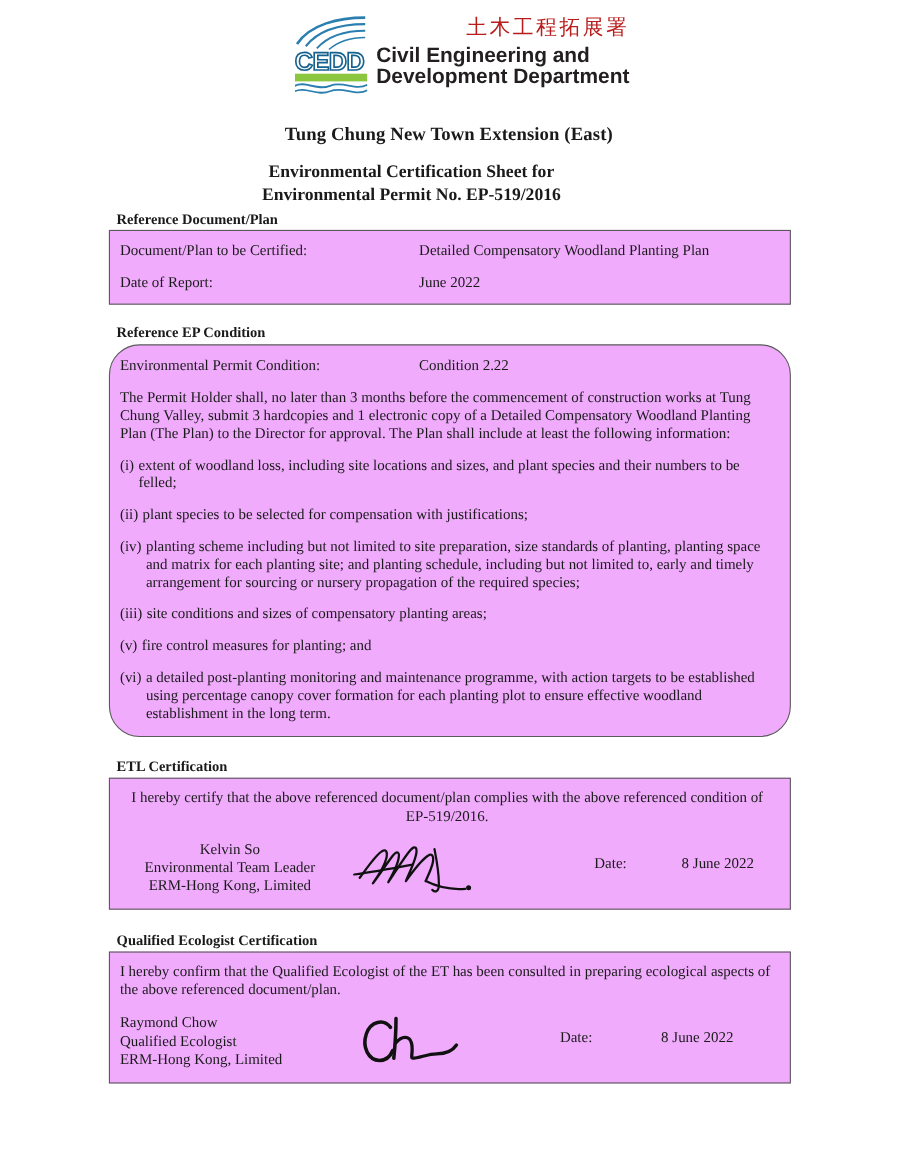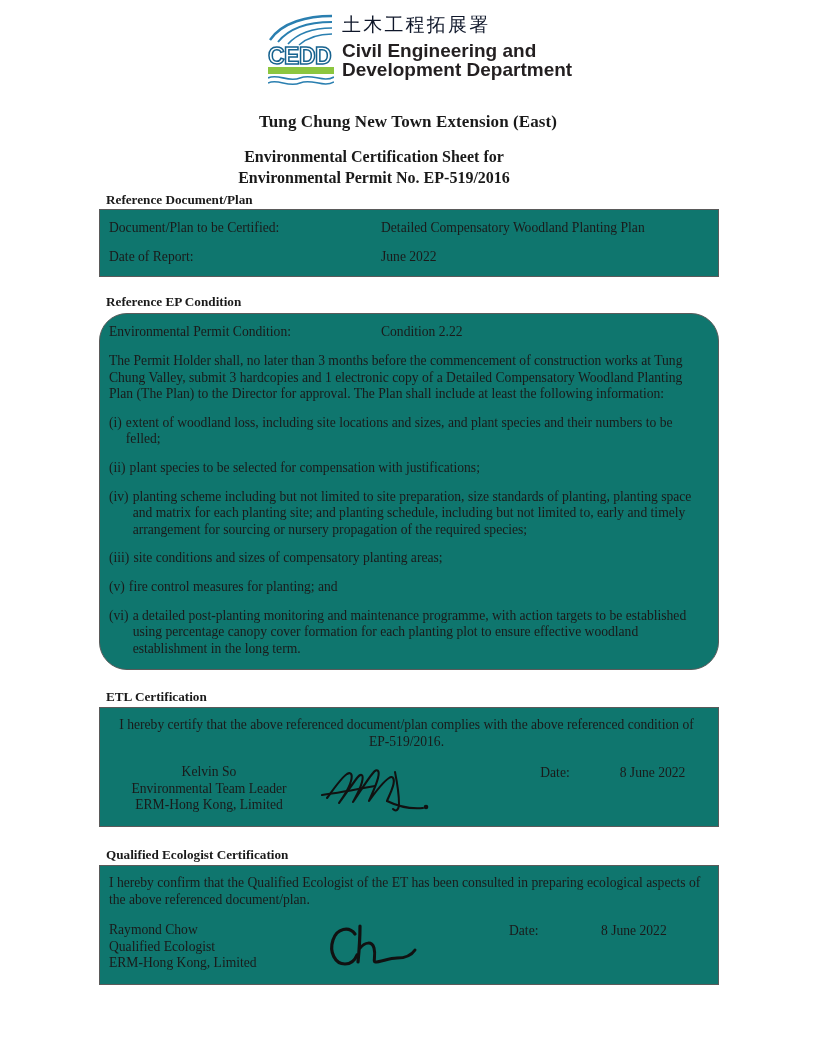--- a/index.html
+++ b/index.html
@@ -40,26 +40,27 @@
     height: 72px;
     flex: 0 0 66px;
   }
   .logo-mark svg { display: block; }
 
   .logo-words {
     margin-left: 8px;
     padding-top: 1px;
   }
   .logo-cn {
-    font-family: Liberation Mono, monospace;
+    font-family: Liberation Serif, serif;
     font-size: 19px;
     letter-spacing: 2.2px;
-    color: #0f172a;
+    color: #b91c1c;
     line-height: 22px;
     white-space: nowrap;
+    text-align: right;
   }
   .logo-en {
     font-family: "Liberation Sans", sans-serif;
     font-weight: bold;
     font-size: 19px;
     color: #231f20;
     line-height: 19px;
     margin-top: 4px;
     white-space: nowrap;
   }
@@ -95,21 +96,21 @@
     font-family: "Liberation Serif", serif;
     font-weight: bold;
     font-size: 13.2px;
   }
   .box {
     position: absolute;
     left: 99px;
     width: 620px;
     border: 1px solid #5a5a5a;
     box-sizing: border-box;
-    background: #0f766e;
+    background: #f0abfc;
   }
 
   .row {
     display: flex;
     font-size: 13.6px;
     line-height: 17px;
   }
   .label-col { width: 272px; flex: 0 0 272px; }
   .value-col { flex: 1 1 auto; }
 
@@ -157,20 +158,21 @@
     flex: 0 0 200px;
     position: relative;
   }
   .sig-area svg { position: absolute; }
   .date-area {
     flex: 1 1 auto;
     display: flex;
     font-size: 13.6px;
     line-height: 16.4px;
     padding-top: 1px;
+    margin-top: 12px;
   }
   .date-label { flex: 0 0 92px; }
   .date-value { flex: 1 1 auto; }
 </style>
 </head>
 <body>
 
 <div class="page">
 
   <div class="logo-block">

